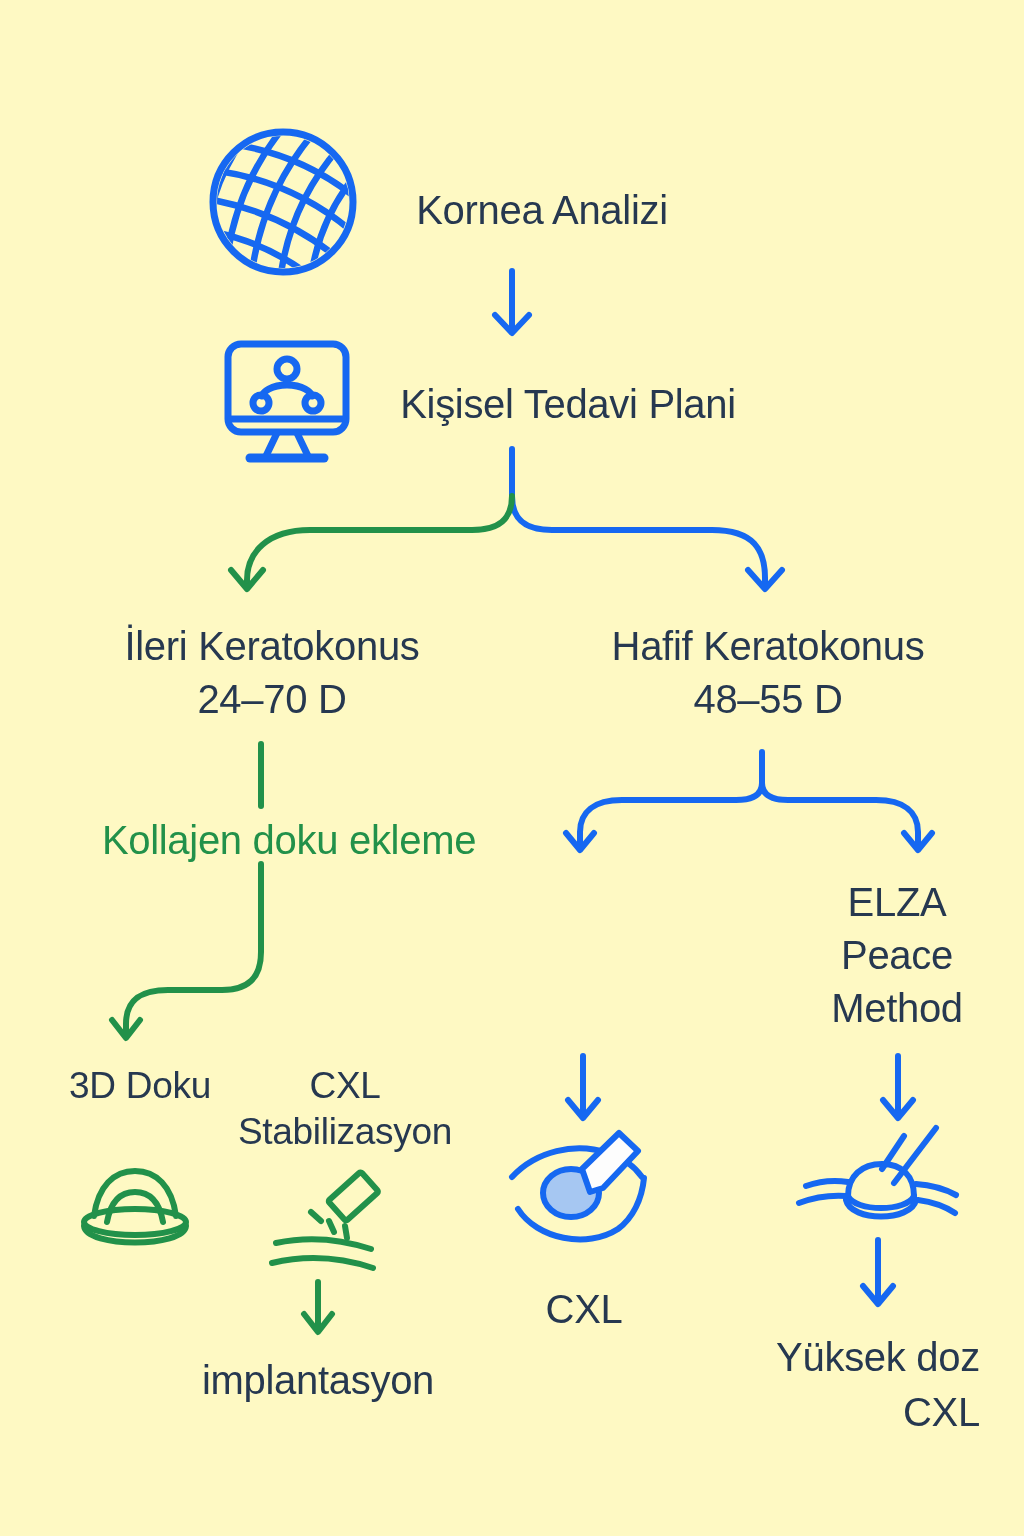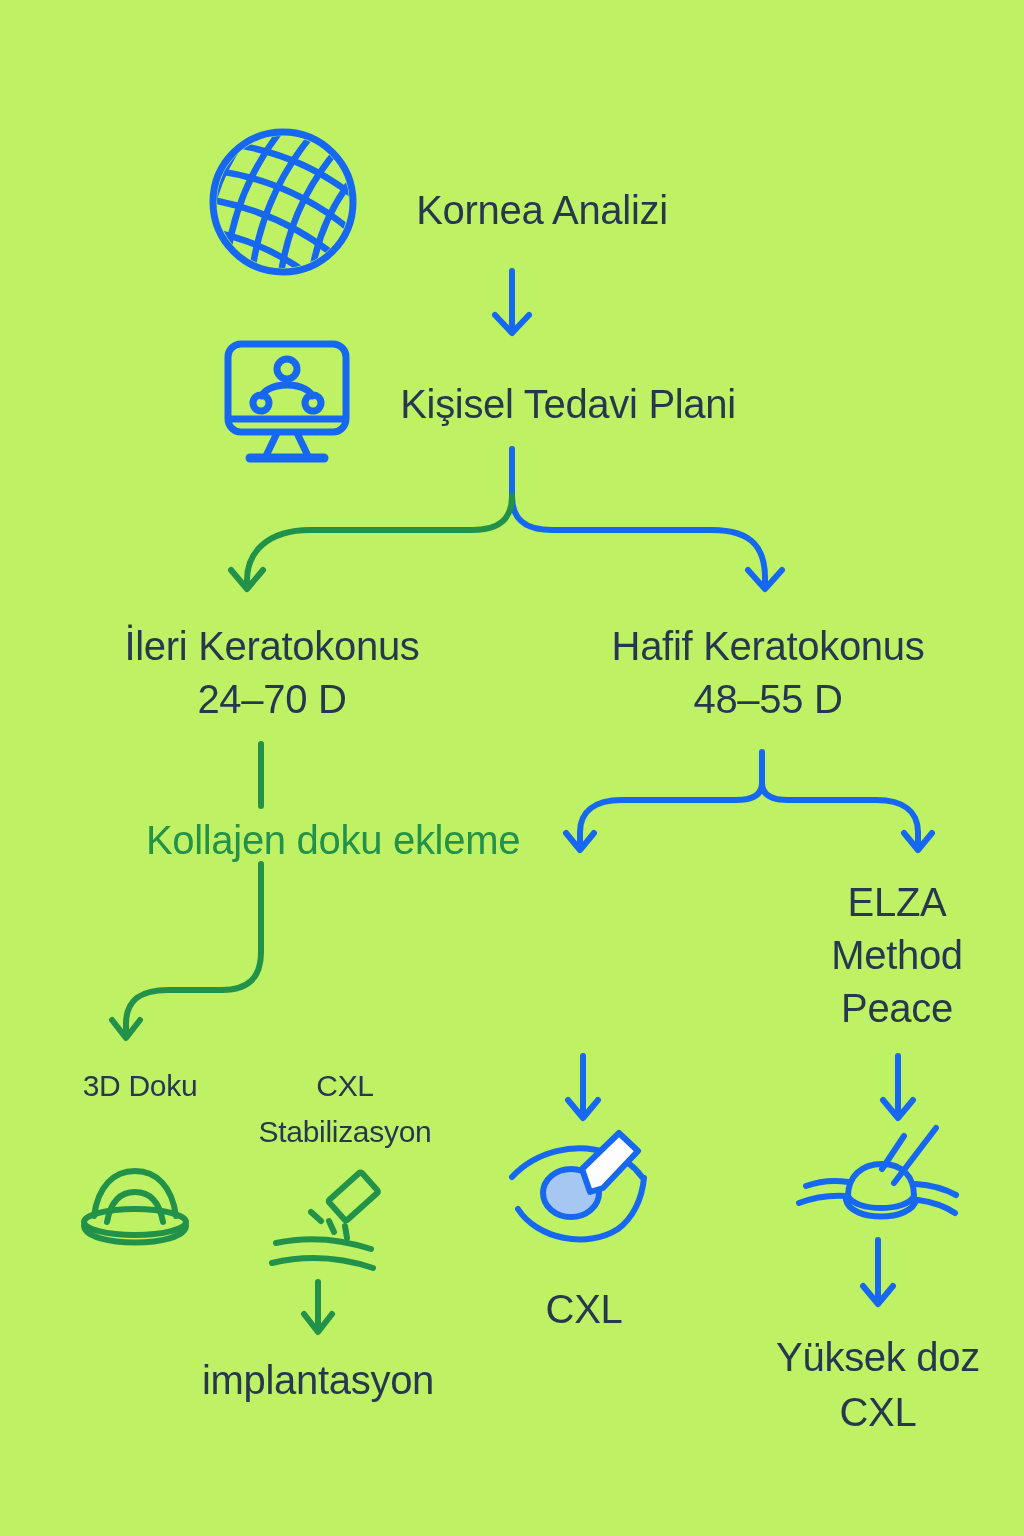--- a/index.html
+++ b/index.html
@@ -3,40 +3,40 @@
 <meta charset="utf-8">
 <style>
   html,body{margin:0;padding:0;}
   body{
     font-family:"Liberation Sans","DejaVu Sans",sans-serif;
     background:#ffffff;
   }
   .canvas{
     position:relative;
     width:1024px;height:1536px;
-    background:#bef264;
+    background:#fef9c3;
     overflow:hidden;
   }
   svg.layer{position:absolute;left:0;top:0;}
   .label{
     position:absolute;
     transform:translateX(-50%);
     text-align:center;
     color:#263850;
     font-size:40px;
     line-height:53px;
     font-weight:500;
     letter-spacing:-0.3px;
     white-space:nowrap;
   }
   .label span{display:block;}
-  .label.green{color:#22914a;margin-left:44px;}
-  .label.tight{font-size:30px;line-height:46px;}
+  .label.green{color:#22914a;}
+  .label.tight{font-size:37px;line-height:46px;}
   .label.mid{line-height:53px;}
-  .label.wide2{line-height:55px;}
+  .label.wide2{line-height:55px;text-align:right;}
 </style>
 </head>
 <body>
 
 <div class="canvas">
 
   <svg class="layer" width="1024" height="1536" viewBox="0 0 1024 1536">
     <defs>
       <clipPath id="sphereClip">
           <circle cx="283" cy="202" r="66"></circle>
@@ -168,22 +168,22 @@
   <div class="label tight" style="left:345px;top:1063px">
     <span>CXL</span>
     <span>Stabilizasyon</span>
   </div>
 
   <div class="label" style="left:318px;top:1354px">implantasyon</div>
 
 
   <div class="label mid" style="left:897px;top:876px">
     <span>ELZA</span>
+    <span>Peace</span>
     <span>Method</span>
-    <span>Peace</span>
   </div>
 
   <div class="label" style="left:584px;top:1283px">CXL</div>
 
   <div class="label wide2" style="left:878px;top:1330px">
     <span>Yüksek doz</span>
     <span>CXL</span>
   </div>
 
 </div>

